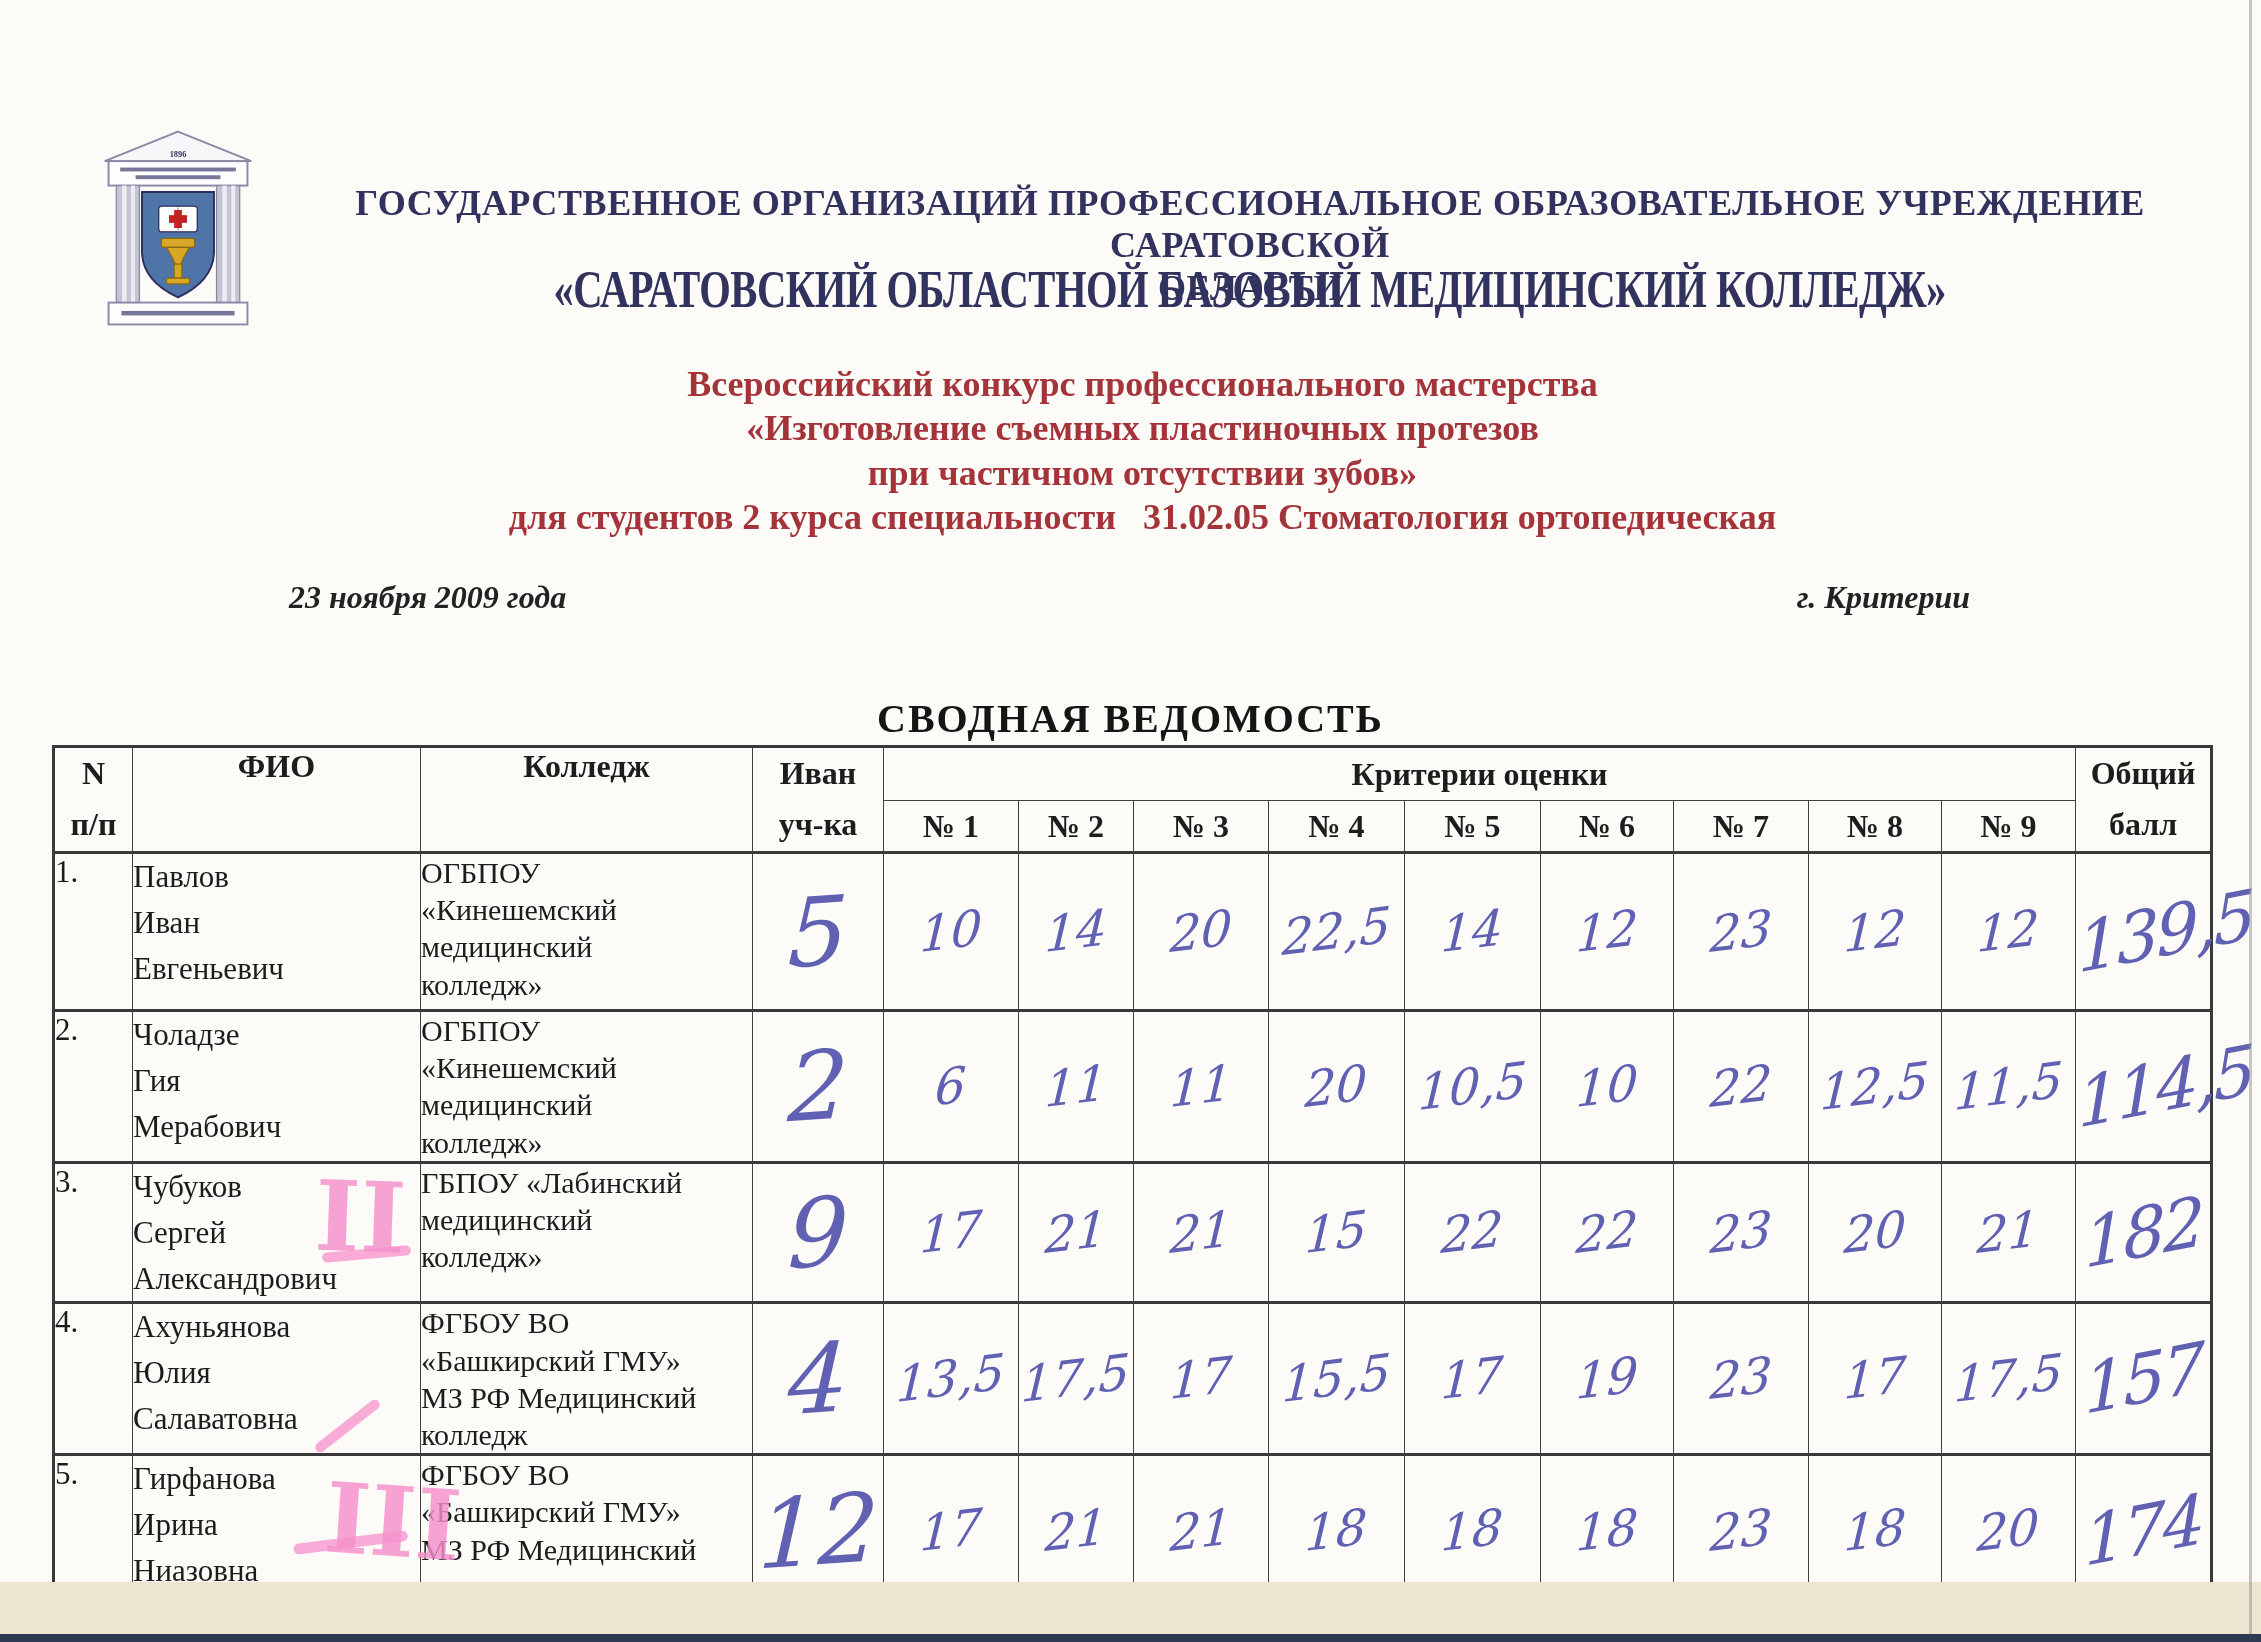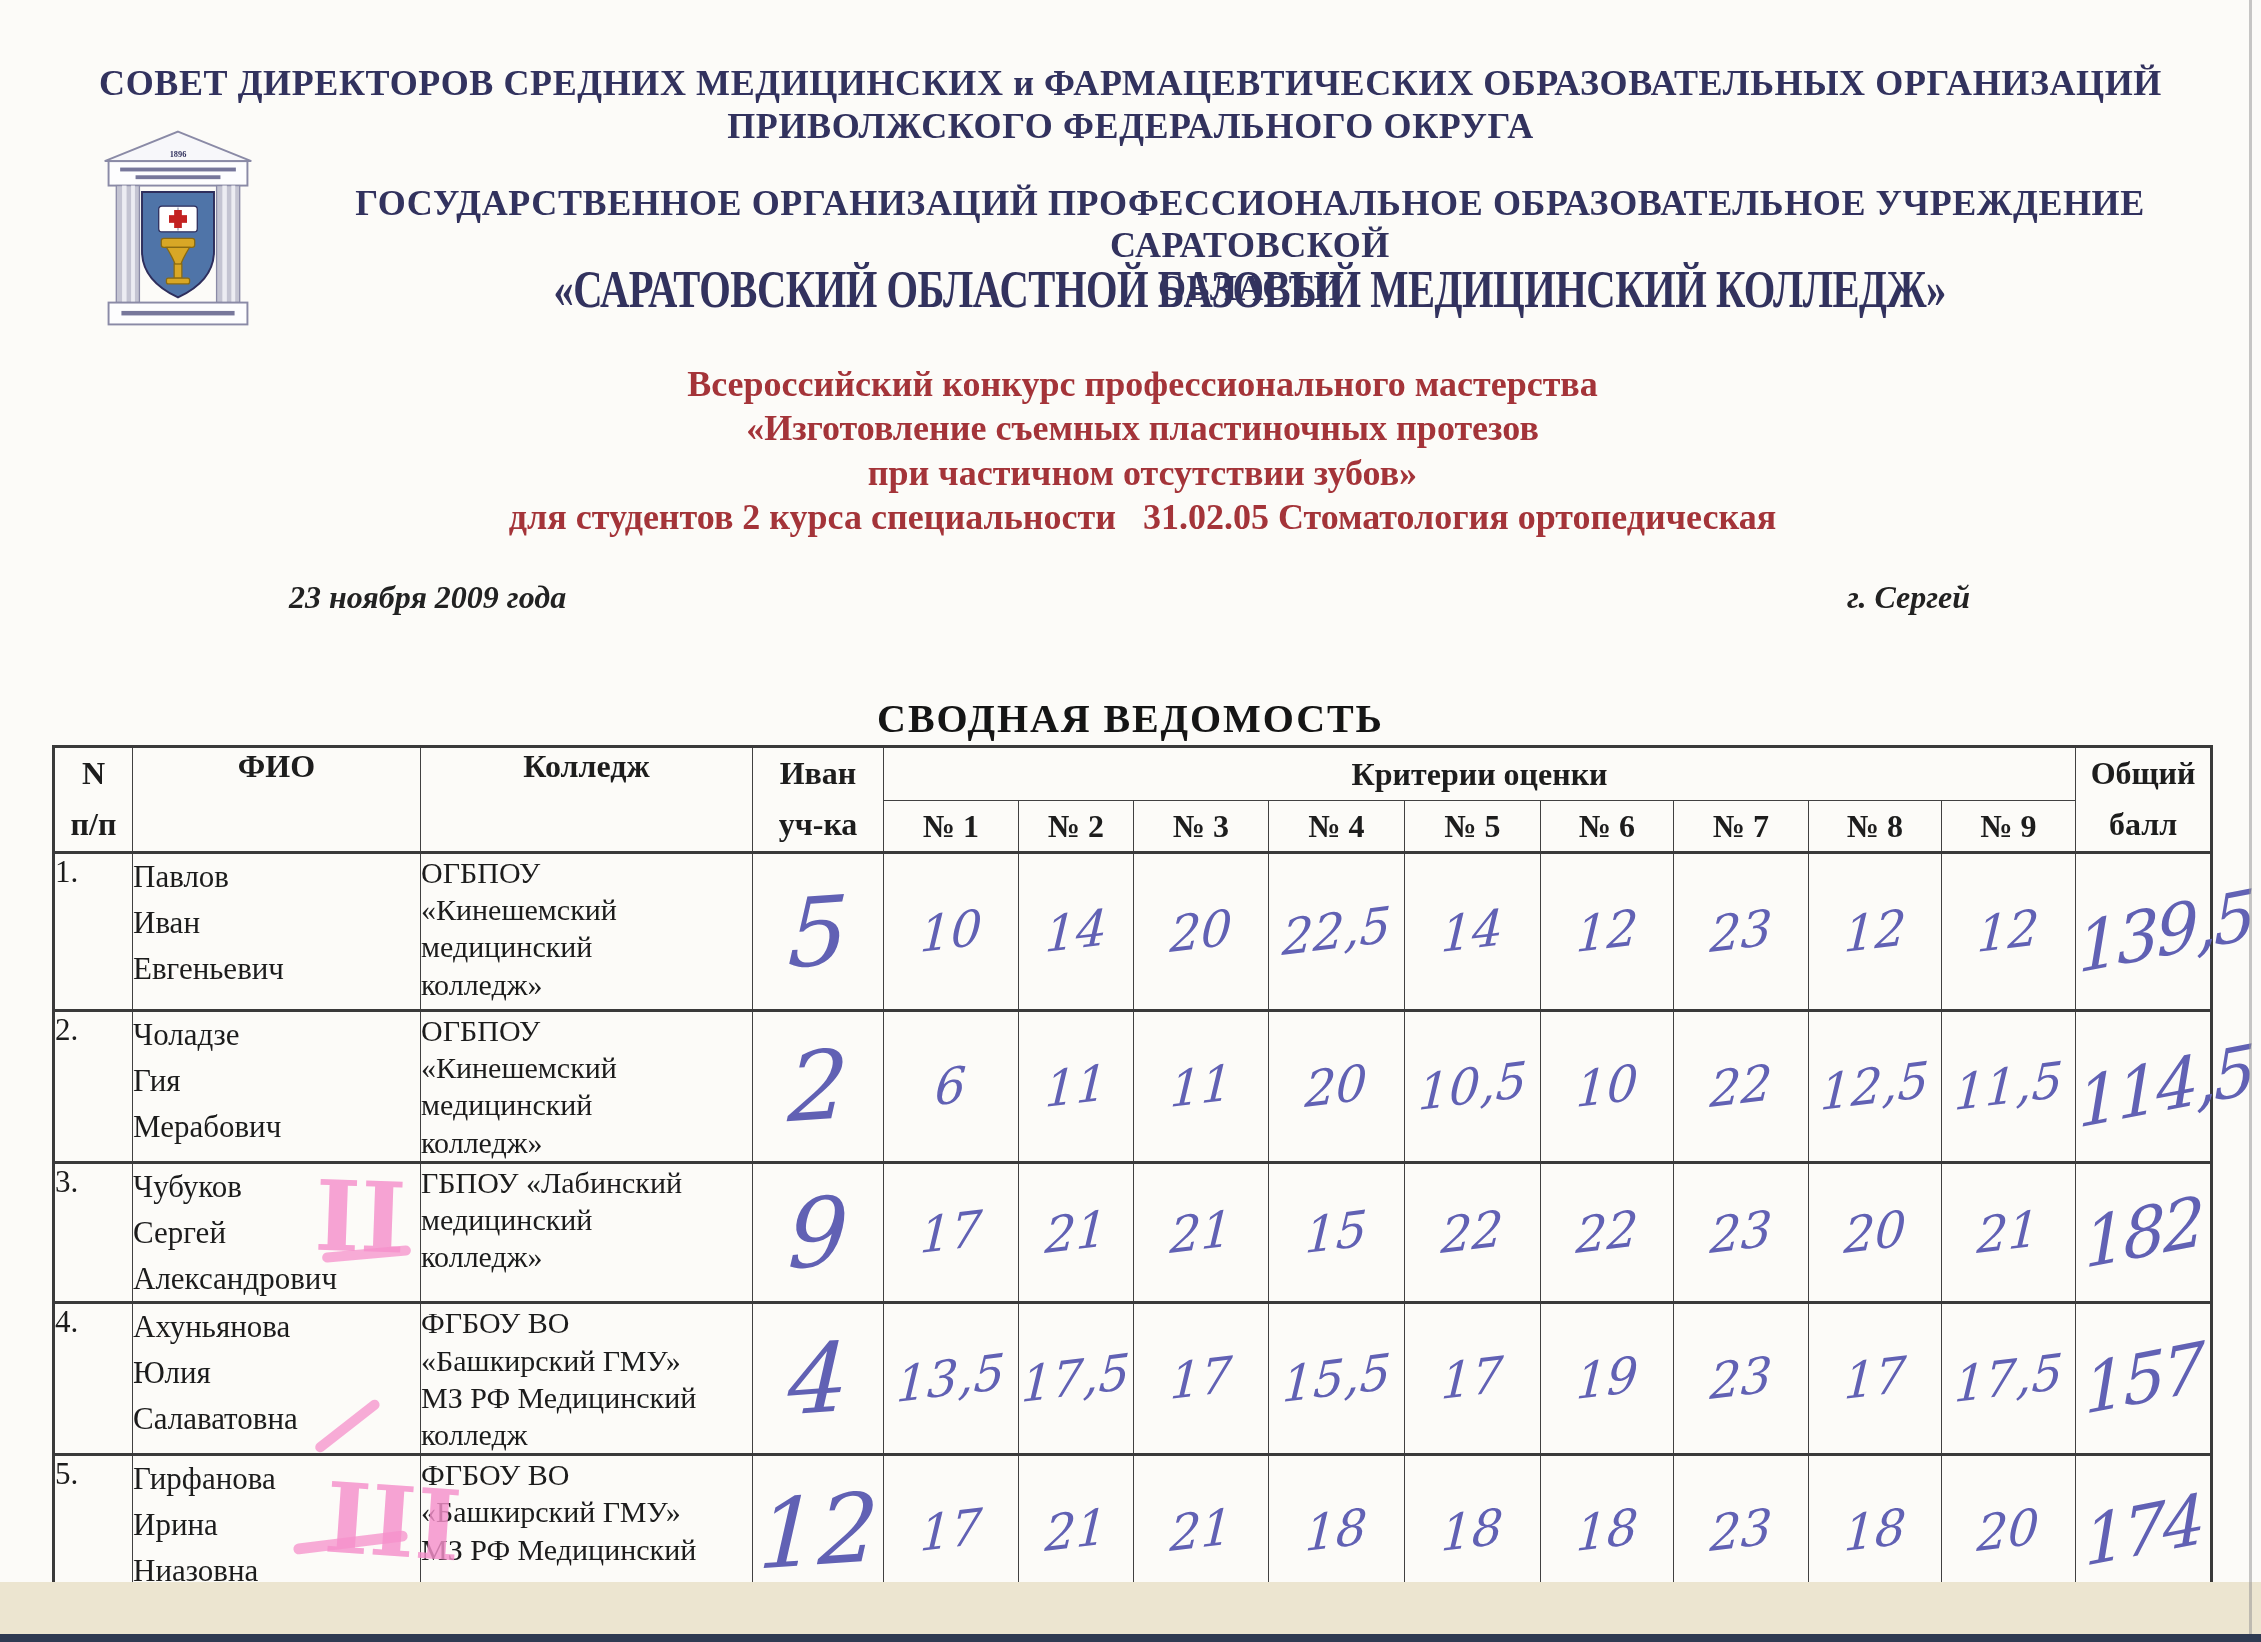--- a/index.html
+++ b/index.html
@@ -76,22 +76,20 @@
   
   .band-cream{position:absolute;left:0;top:1582px;width:2261px;height:52px;background:#ece5d0;}
   .band-dark{position:absolute;left:0;top:1634px;width:2261px;height:9px;background:#2f3b52;}
   .scan-edge{position:absolute;right:9px;top:0;width:3.2px;height:1634px;background:#8f8f8f;opacity:.5;}
 </style>
 </head>
 <body>
 
 <div class="page">
 
-  <div class="org-council pre">СОВЕТ ДИРЕКТОРОВ СРЕДНИХ МЕДИЦИНСКИХ и ФАРМАЦЕВТИЧЕСКИХ ОБРАЗОВАТЕЛЬНЫХ ОРГАНИЗАЦИЙ
-ПРИВОЛЖСКОГО ФЕДЕРАЛЬНОГО ОКРУГА</div>
 
   <svg class="emblem" viewBox="0 0 236 322">
 
     <polygon points="118,4 232,50 4,50" fill="#f7f7fa" stroke="#8a8aa6" stroke-width="3"></polygon>
     <text x="118" y="44" text-anchor="middle" font-size="13" font-weight="bold" fill="#32325e" font-family="Liberation Serif,serif">1896</text>
 
     <rect x="10" y="50" width="216" height="38" fill="#fdfdfe" stroke="#8a8aa6" stroke-width="3"></rect>
     <rect x="28" y="60" width="180" height="6" fill="#4a4a7a" opacity=".75"></rect>
     <rect x="52" y="72" width="132" height="6" fill="#4a4a7a" opacity=".75"></rect>
 
@@ -123,21 +121,21 @@
   <div class="org-college">
     <span class="squeeze">«САРАТОВСКИЙ ОБЛАСТНОЙ БАЗОВЫЙ МЕДИЦИНСКИЙ КОЛЛЕДЖ»</span>
   </div>
 
   <div class="competition pre">Всероссийский конкурс профессионального мастерства
 «Изготовление съемных пластиночных протезов
 при частичном отсутствии зубов»
 для студентов 2 курса специальности&nbsp;&nbsp; 31.02.05 Стоматология ортопедическая</div>
 
   <div class="date-left">23 ноября 2009 года</div>
-  <div class="city-right">г. Сергей</div>
+  <div class="city-right">г. Критерии</div>
 
   <div class="sheet-title">СВОДНАЯ ВЕДОМОСТЬ</div>
 
   <table class="sheet">
     <colgroup>
       <col style="width:79px">
         <col style="width:288px">
         <col style="width:332px">
         <col style="width:131px">
       <col style="width:135px">

